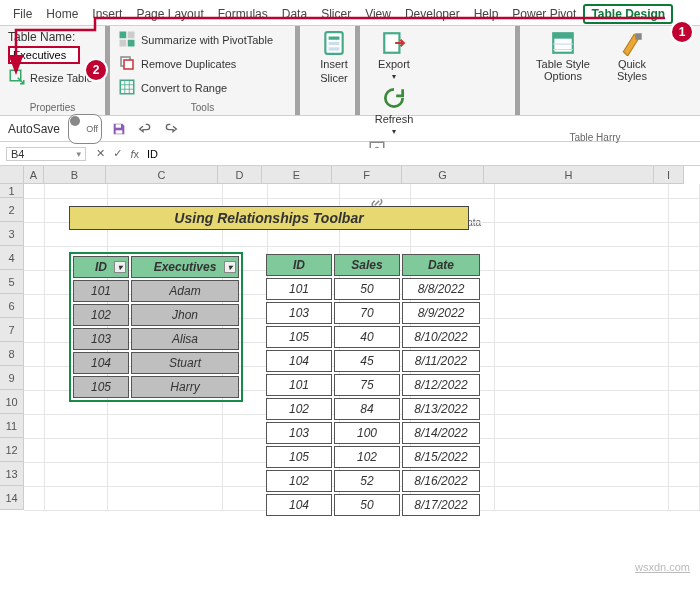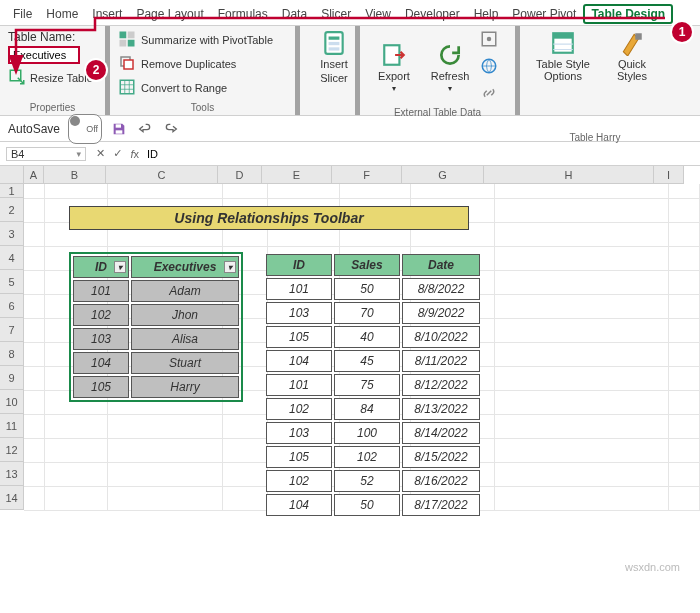--- a/index.html
+++ b/index.html
@@ -15,21 +15,21 @@
 .group { border-right: 5px solid #a3a3a3; display: flex; flex-direction: column; justify-content: space-between; padding: 4px 8px 2px 8px; }
 .group-label { text-align: center; font-size: 10px; color: #666; margin-top: 2px; }
 .prop-row { display: flex; align-items: center; gap: 4px; margin-bottom: 2px; }
 .tablename-input { width: 72px; height: 18px; font-size: 11px; padding: 1px 3px; border: 2px solid #c00030; }
 .resize-btn { display:flex; align-items:center; gap:4px; font-size:11px; color:#333; }
 
 .tools-col { display:flex; flex-direction:column; gap:4px; }
 .tool-item { display:flex; align-items:center; gap:5px; font-size:11px; }
 .big-btn { display:flex; flex-direction:column; align-items:center; justify-content:center; gap:2px; width:52px; font-size:11px; text-align:center; }
 .big-btn .icn { width:26px; height:26px; display:flex; align-items:center; justify-content:center; }
-.ext-group { display:flex; gap:4px; }
+.ext-group { display:flex; gap:4px;flex-direction:column; }
 .style-group { display:flex; gap:8px; }
 
 
 .autosave { display:flex; align-items:center; gap:8px; padding:3px 8px; border-bottom:1px solid #d0d0d0; background:#fff; height:26px;}
 .toggle { display:inline-flex; align-items:center; width:34px; height:30px; border:1px solid #888; border-radius:8px; position:relative; background:#fff;}
 .toggle::before{content:"";width:10px;height:10px;border-radius:50%;background:#888;position:absolute;left:1px;top:1px;}
 .toggle-txt{font-size:9px;position:absolute;right:3px;color:#666;}
 .qat-btn { width:18px; height:18px; display:flex; align-items:center; justify-content:center; }
 
 
@@ -67,21 +67,21 @@
 .arrow-svg { position:absolute; pointer-events:none; }
 
 
 .cA{width:20px;} .cB{width:62px;} .cC{width:112px;} .cD{width:44px;} .cE{width:70px;} .cF{width:70px;} .cG{width:82px;} .cH{width:170px;} .cI{width:30px;}
 
 .gridwrap{position:relative;}
 .gridlines td{border-right:1px solid #e5e5e5;border-bottom:1px solid #e5e5e5;height:24px;}
 .gridlines tr.r1 td{height:14px;}
 .corner{width:24px;height:18px;background:#e8e8e8;border-right:1px solid #ccc;border-bottom:1px solid #ccc;}
 
-.wm{position:absolute;right:20px;bottom:40px;color:#bbb;font-size:11px;}
+.wm{position:absolute;right:10px;bottom:40px;color:#bbb;font-size:11px;text-decoration:underline;}
 
 svg.icn-svg{width:18px;height:18px;}
 </style>
 </head>
 <body>
 
 <div class="tabs">
   <div class="tab">File</div>
   <div class="tab">Home</div>
   <div class="tab">Insert</div>

